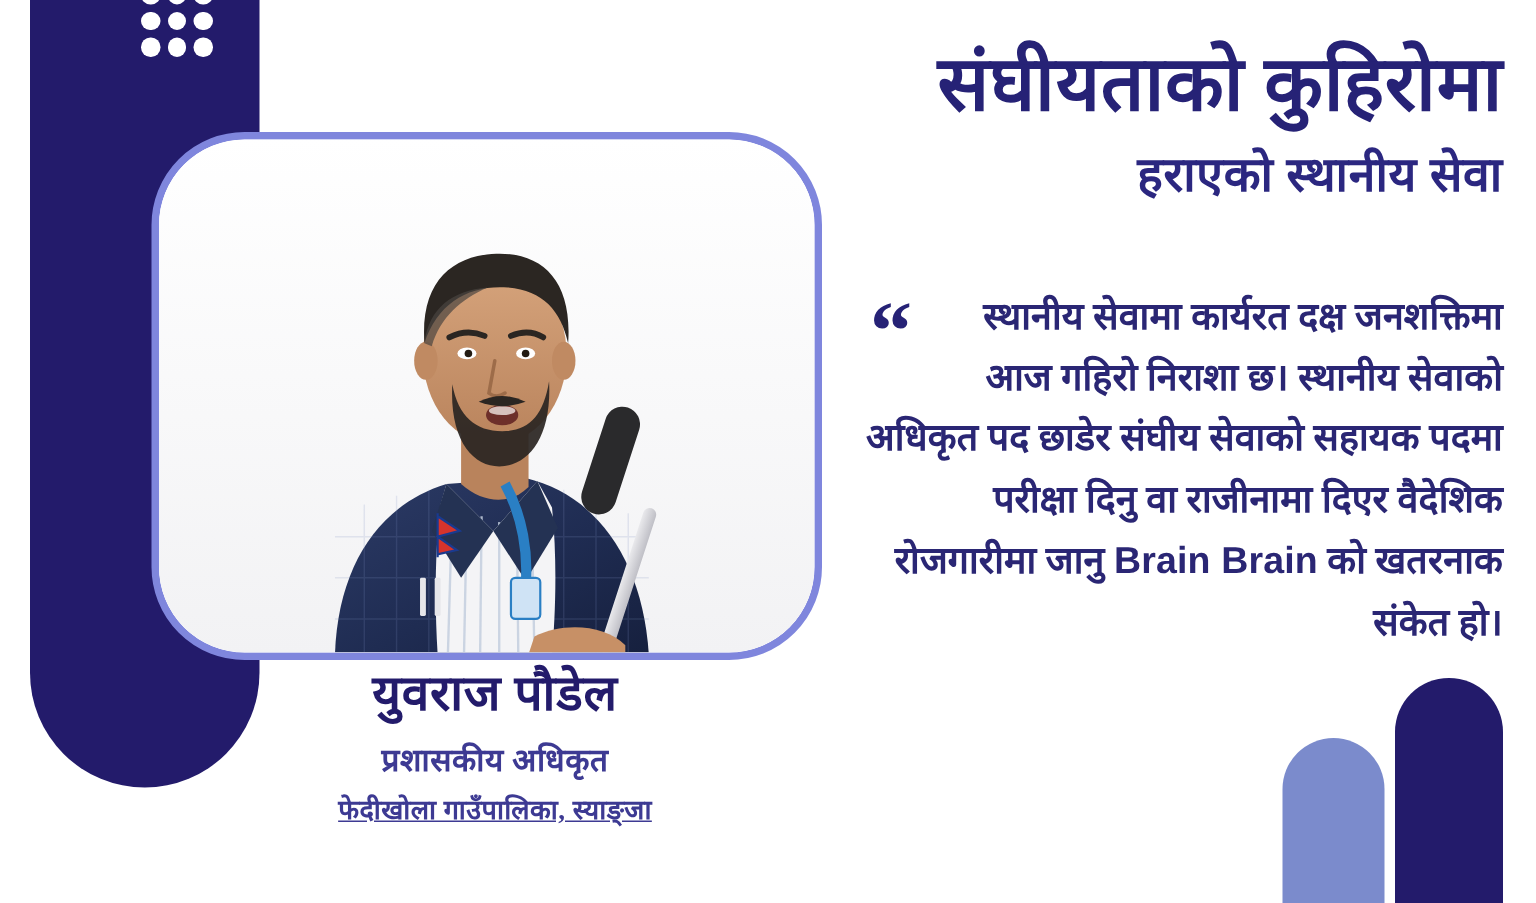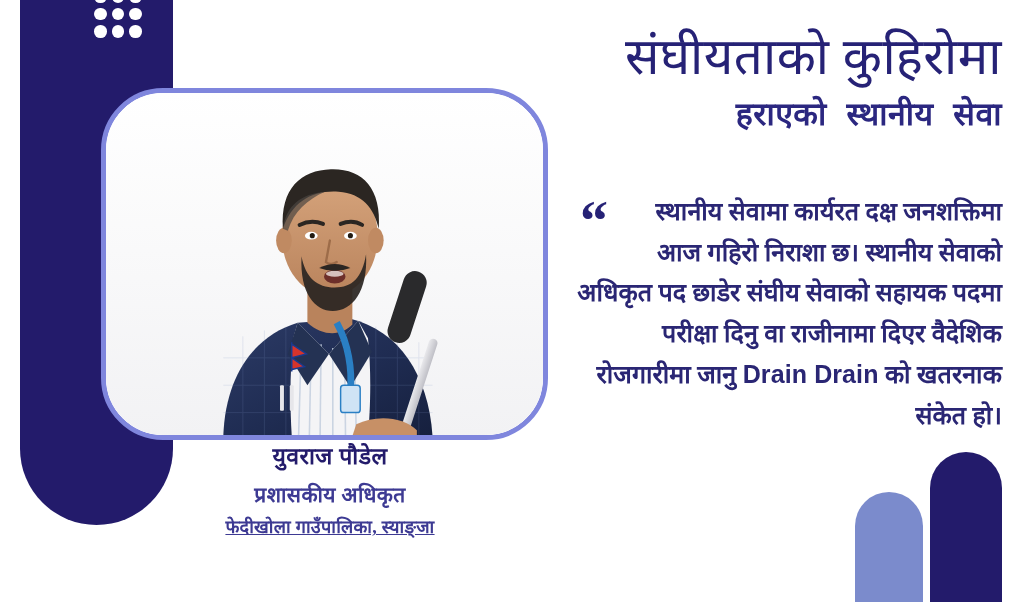--- a/index.html
+++ b/index.html
@@ -73,21 +73,21 @@
   
   .speaker {
     position: absolute;
     left: 120px;
     top: 443px;
     width: 420px;
     text-align: center;
   }
   .speaker-name {
     font-family: "Liberation Serif", "DejaVu Serif", serif;
-    font-size: 23px;
+    font-size: 33px;
     font-weight: 700;
     color: #231b6b;
     letter-spacing: 0.5px;
     line-height: 1.25;
     margin: 0 0 8px 0;
   }
   .speaker-role {
     font-family: "Liberation Serif", "DejaVu Serif", serif;
     font-size: 21px;
     font-weight: 600;
@@ -111,28 +111,28 @@
   .headline-block {
     position: absolute;
     right: 22px;
     top: 26px;
     width: 520px;
     text-align: right;
   }
   .headline-main {
     font-family: "Liberation Serif", "DejaVu Serif", serif;
     font-size: 51px;
-    font-weight: 400;
+    font-weight: 700;
     color: #262276;
     line-height: 1.22;
     margin: 0;
     letter-spacing: 0.5px;
   }
   .headline-sub {
-    font-family: Liberation Mono, monospace;
+    font-family: Liberation Serif, serif;
     font-size: 32px;
     font-weight: 700;
     color: #2b2780;
     line-height: 1.3;
     margin: 8px 0 0 0;
     letter-spacing: 0.5px;
   }
 
   .quote-block {
     position: absolute;
@@ -310,20 +310,20 @@
   </div>
 
   <div class="headline-block">
     <h1 class="headline-main">संघीयताको कुहिरोमा</h1>
     <h2 class="headline-sub">हराएको स्थानीय सेवा</h2>
   </div>
 
   <div class="quote-block">
     <span class="quote-mark">“</span>
     <p class="quote-text">
-      <span>स्थानीय सेवामा कार्यरत दक्ष जनशक्तिमा आज गहिरो निराशा छ। स्थानीय सेवाको अधिकृत पद छाडेर संघीय सेवाको सहायक पदमा परीक्षा दिनु वा राजीनामा दिएर वैदेशिक रोजगारीमा जानु </span><span class="en">Drain Drain</span><span> को खतरनाक संकेत हो।</span>
+      <span>स्थानीय सेवामा कार्यरत दक्ष जनशक्तिमा आज गहिरो निराशा छ। स्थानीय सेवाको अधिकृत पद छाडेर संघीय सेवाको सहायक पदमा परीक्षा दिनु वा राजीनामा दिएर वैदेशिक रोजगारीमा जानु </span><span class="en">Brain Brain</span><span> को खतरनाक संकेत हो।</span>
     </p>
   </div>
 
   <div class="pill pill-light"></div>
   <div class="pill pill-dark"></div>
 
 </div>
 
 </body></html>

